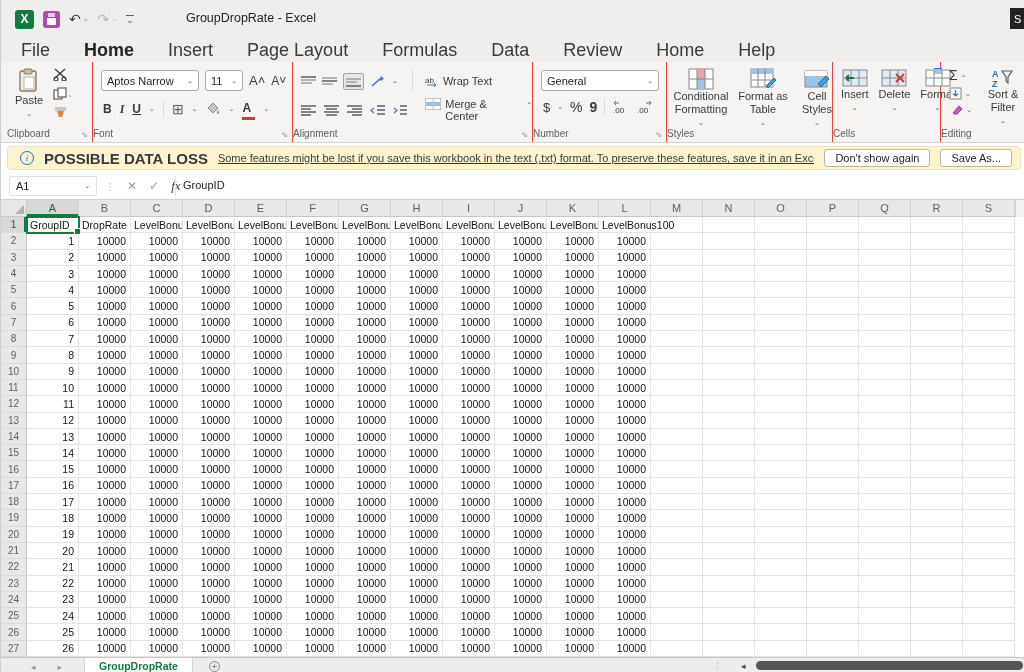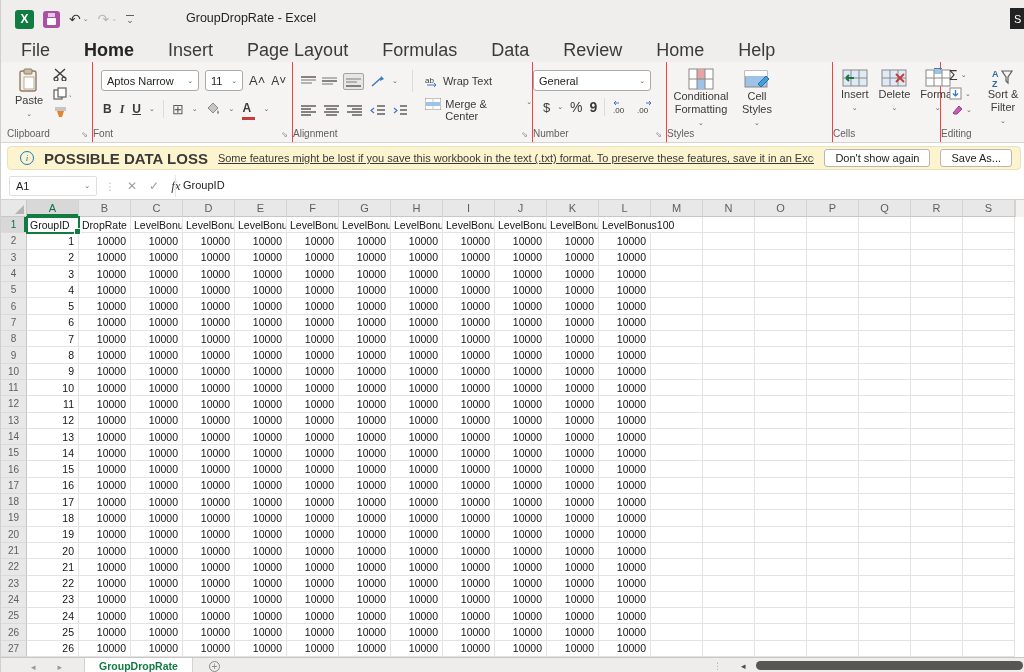--- a/index.html
+++ b/index.html
@@ -278,21 +278,21 @@
           </svg>
         <span style="font-size:11px;color:#3B3A39;">Merge &amp; Center</span>
         <span class="chev">⌄</span>
       </span>
     </div>
     <span class="glabel">Alignment</span>
     <span class="launcher">⇘</span>
   </div>
 
   <div class="group" style="left:532px;width:134px;">
-    <div class="row1" style="left:0;justify-content:flex-end;">
+    <div class="row1" style="left:8px;justify-content:flex-end;">
       <div class="combo" style="width:118px;">
         <span>General</span>
         <span class="chev">⌄</span>
       </div>
     </div>
     <div class="row2" style="left:10px;gap:7px;">
       <span style="font-size:13px;color:#3B3A39;">$</span>
       <span class="chev">⌄</span>
       <span style="font-size:14px;color:#3B3A39;">%</span>
       <span style="font-size:14px;font-weight:bold;color:#3B3A39;">9</span>
@@ -315,20 +315,32 @@
       <div class="bigbtn" style="width:56px;text-align:center;">
         <svg width="26" height="22">
             <rect x="1" y="1" width="24" height="20" fill="#fff" stroke="#8A8886"></rect>
             <rect x="9" y="1" width="8" height="10" fill="#E8A3A5"></rect>
             <rect x="9" y="11" width="8" height="10" fill="#9DC3E6"></rect>
             <line x1="9" y1="1" x2="9" y2="21" stroke="#8A8886"></line>
             <line x1="17" y1="1" x2="17" y2="21" stroke="#8A8886"></line>
             <line x1="1" y1="11" x2="25" y2="11" stroke="#8A8886"></line>
           </svg>
         <span>Conditional Formatting</span>
+        <span class="chev">⌄</span>
+      </div>
+      <div class="bigbtn" style="width:52px;">
+        <svg width="26" height="22">
+            <rect x="1" y="1" width="22" height="18" fill="#fff" stroke="#8A8886"></rect>
+            <rect x="1" y="1" width="22" height="5" fill="#9DC3E6"></rect>
+            <line x1="8" y1="1" x2="8" y2="19" stroke="#8A8886"></line>
+            <line x1="15" y1="1" x2="15" y2="19" stroke="#8A8886"></line>
+            <line x1="1" y1="12" x2="23" y2="12" stroke="#8A8886"></line>
+            <path d="M16 18 L24 10 L26 12 L18 20 Z" fill="#41A0DC" stroke="#2B6CA3"></path>
+          </svg>
+        <span>Format as Table</span>
         <span class="chev">⌄</span>
       </div>
       <div class="bigbtn" style="width:40px;">
         <svg width="26" height="22">
             <rect x="1" y="3" width="22" height="16" fill="#9DC3E6" stroke="#8A8886"></rect>
             <rect x="1" y="3" width="22" height="5" fill="#fff"></rect>
             <path d="M14 16 L22 8 L25 11 L17 19 Z" fill="#41A0DC" stroke="#2B6CA3"></path>
           </svg>
         <span>Cell Styles</span>
         <span class="chev">⌄</span>

